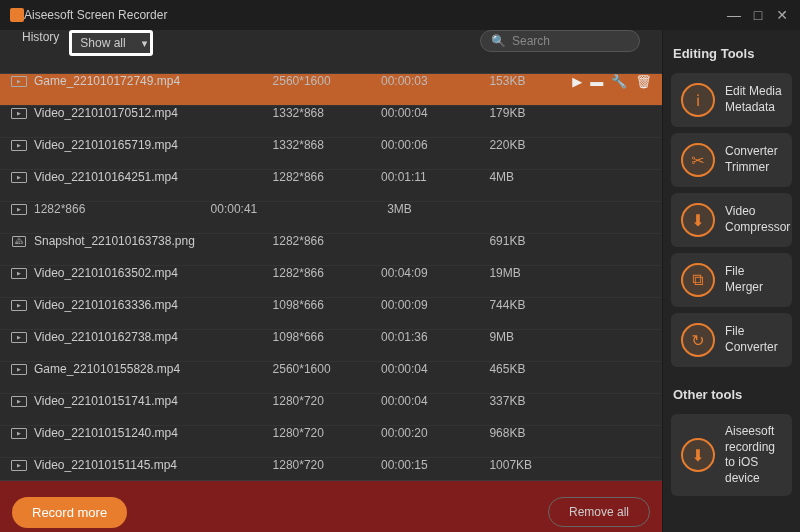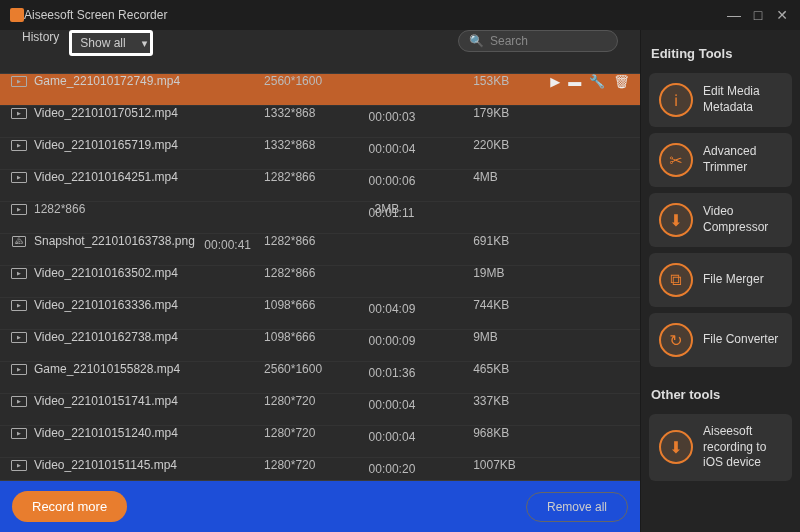--- a/index.html
+++ b/index.html
@@ -191,21 +191,20 @@
     }
     .file-res {
       flex: 1;
       font-size: 12px;
       color: #bbb;
     }
     .file-dur {
       flex: 1;
       font-size: 12px;
       color: #bbb;
-      margin-top: 36px;
     }
     .file-size {
       flex: 0.7;
       font-size: 12px;
       color: #bbb;
     }
     .file-actions {
       display: flex;
       gap: 8px;
       align-items: center;
@@ -214,24 +213,24 @@
     }
     .action-btn {
       color: #eee;
       font-size: 13px;
       cursor: pointer;
     }
 
     
     .bottom-bar {
       height: 52px;
-      background: #1d4ed8;
+      background: #7f1d1d;
       border-top: 1px solid #3a3a3a;
       display: flex;
-      align-items: center;
+      align-items: flex-start;
       padding: 16px 12px;
       gap: 10px;
     }
     .record-btn {
       background: #e87d2e;
       color: #fff;
       border: none;
       border-radius: 18px;
       padding: 8px 20px;
       font-size: 13px;
@@ -253,21 +252,21 @@
       color: #ccc;
       border: 1px solid #666;
       border-radius: 16px;
       padding: 7px 20px;
       font-size: 12px;
       cursor: pointer;
     }
 
     
     .right-panel {
-      width: 160px;
+      width: 138px;
       background: #242424;
       display: flex;
       flex-direction: column;
       padding: 12px 8px;
       gap: 6px;
       overflow-y: auto;
       border-left: 1px solid #1a1a1a;
     }
     .right-panel::-webkit-scrollbar { width: 4px; }
     .right-panel::-webkit-scrollbar-thumb { background: #444; border-radius: 2px; }
@@ -502,21 +501,21 @@
   <div class="right-panel">
     <div class="section-title">Editing Tools</div>
 
     <div id="tool-cards-container">
         <div class="tool-card" style="margin-bottom: 6px;">
           <div class="tool-icon-circle filled">ℹ</div>
           <div class="tool-label">Edit Media Metadata</div>
         </div>
         <div class="tool-card" style="margin-bottom: 6px;">
           <div class="tool-icon-circle filled">✂</div>
-          <div class="tool-label">Advanced Trimmer</div>
+          <div class="tool-label">Converter Trimmer</div>
         </div>
         <div class="tool-card" style="margin-bottom: 6px;">
           <div class="tool-icon-circle filled">⬇</div>
           <div class="tool-label">Video Compressor</div>
         </div>
         <div class="tool-card" style="margin-bottom: 6px;">
           <div class="tool-icon-circle filled">⧉</div>
           <div class="tool-label">File Merger</div>
         </div>
         <div class="tool-card" style="margin-bottom: 6px;">

